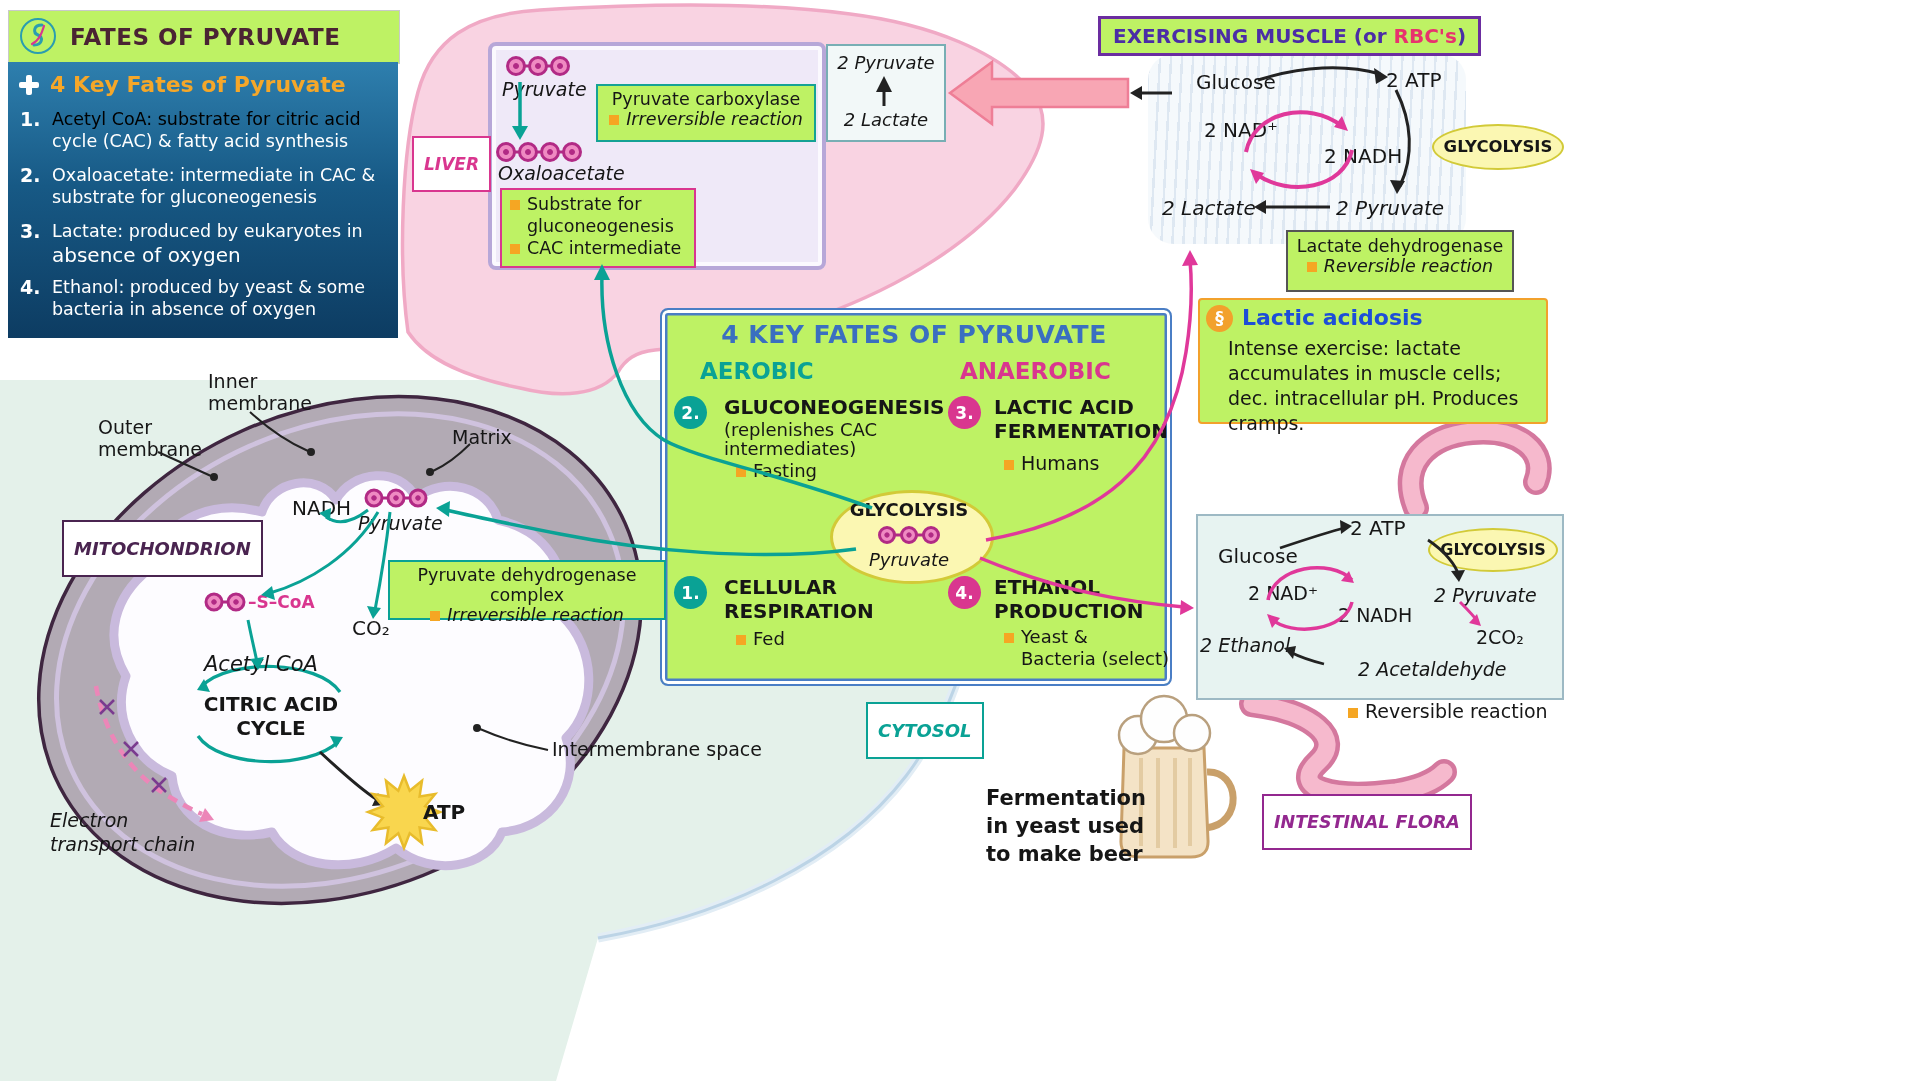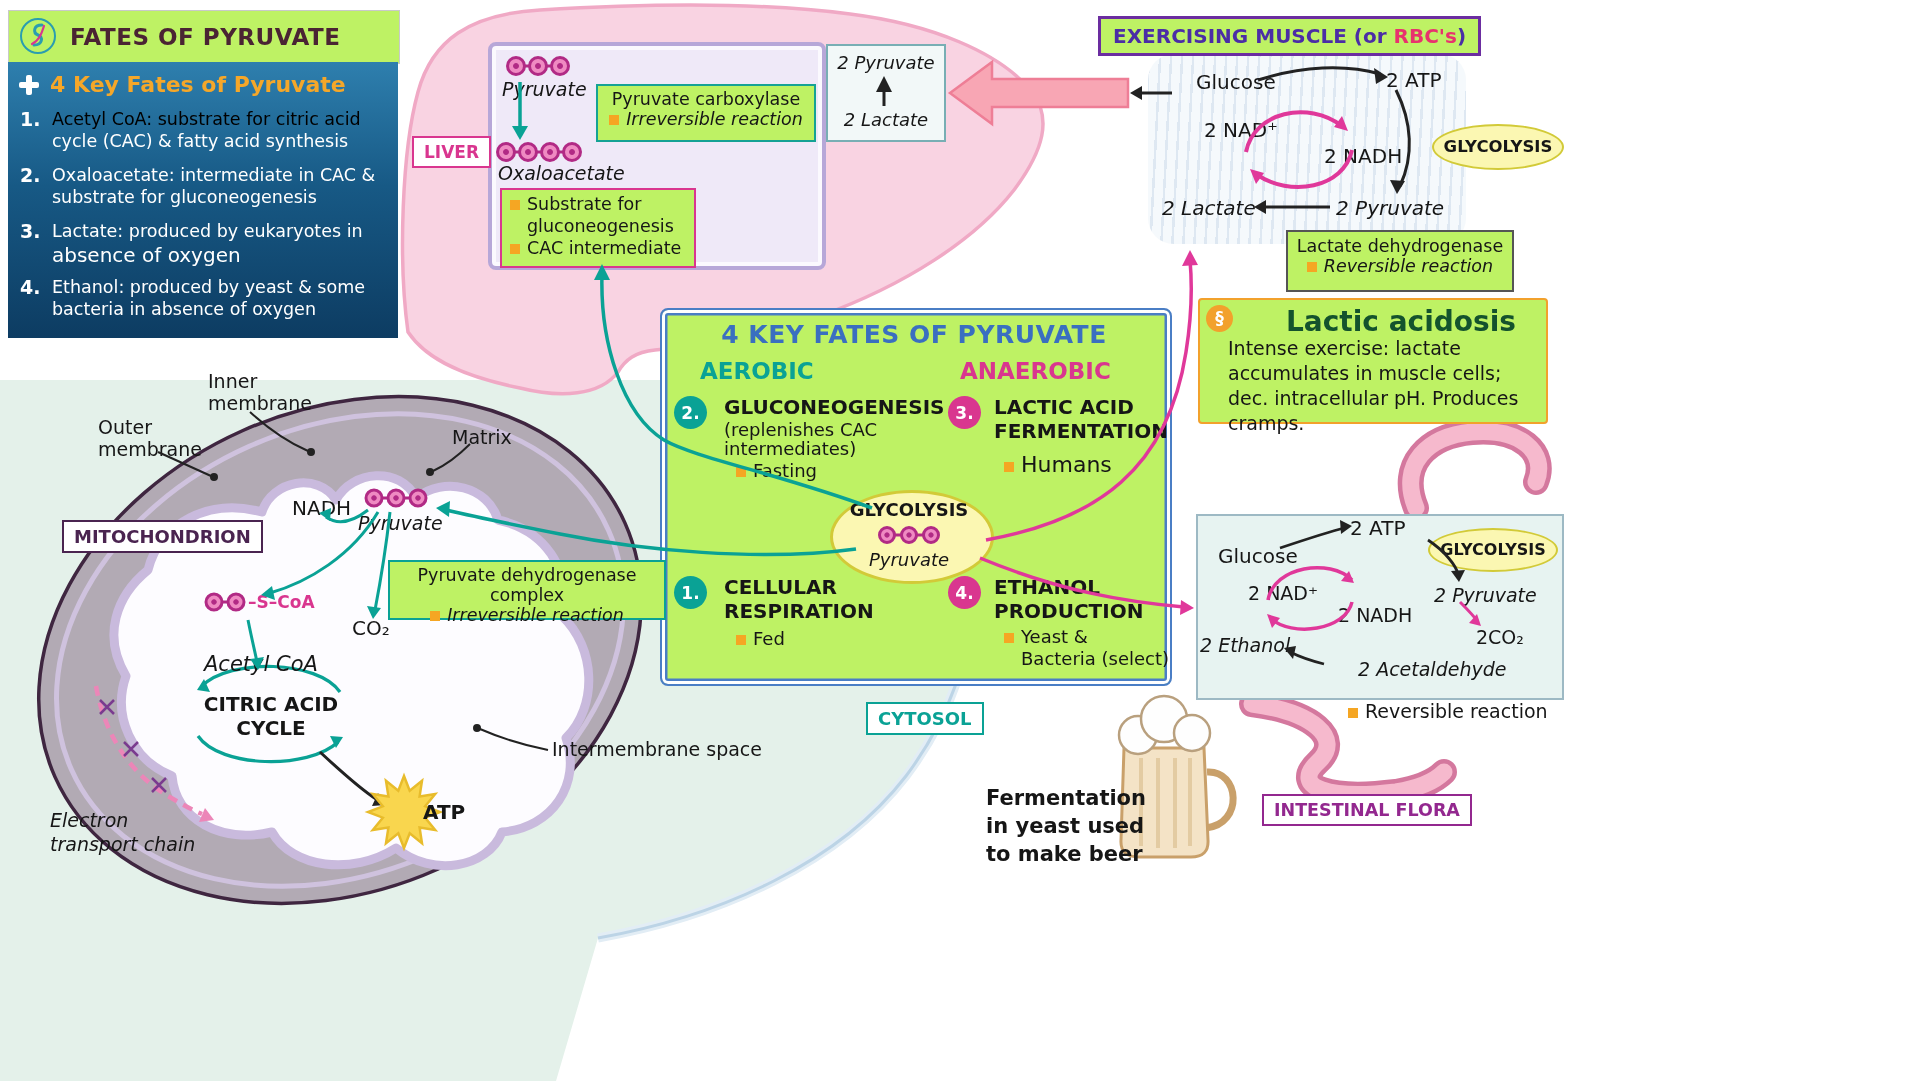--- a/index.html
+++ b/index.html
@@ -13,21 +13,21 @@
   .it{font-style:italic;}
   .b{font-weight:bold;}
   .sb{font-weight:600;}
   .sq{display:inline-block;width:10px;height:10px;background:#f5a623;margin-right:7px;}
   .box{position:absolute;background:#bef264;}
   .oval{position:absolute;background:#fbf7b2;border:2.5px solid #d2ca38;border-radius:50%;text-align:center;}
   .numcirc{position:absolute;width:33px;height:33px;border-radius:50%;color:#fff;font-weight:bold;
            font-size:17px;display:flex;align-items:center;justify-content:center;}
   .teal-bg{background:#0aa295;}
   .pink-bg{background:#d9368f;}
-  .labelbox{position:absolute;background:#fff;font-weight:bold;padding:4px 10px;}
+  .labelbox{position:absolute;background:#fff;font-weight:bold;padding:16px 10px;font-style:italic;}
 </style>
 </head>
 <body>
 
 <svg class="layer" width="1920" height="1081" viewBox="0 0 1920 1081">
 
   <path d="M0,380 H946 C1002,520 986,670 906,776 C840,862 722,916 598,938 L556,1081 H0 Z" fill="#e4f1ea"></path>
   <path d="M946,380 C1002,520 986,670 906,776 C840,862 722,916 598,938" fill="none" stroke="#e2edf5" stroke-width="9"></path>
   <path d="M946,380 C1002,520 986,670 906,776 C840,862 722,916 598,938" fill="none" stroke="#bcd4e6" stroke-width="3"></path>
 
@@ -158,39 +158,39 @@
   <span style="font-size:16.5px;line-height:42px;font-weight:600;">GLYCOLYSIS</span>
 </div>
 <div class="box" style="left:1286px;top:230px;width:224px;height:58px;border:2px solid #555;text-align:center;">
   <div style="font-size:17.5px;margin-top:4px;">Lactate dehydrogenase</div>
   <div style="font-size:17.5px;"><span class="sq"></span><span class="it">Reversible reaction</span></div>
 </div>
 
 <div class="box" style="left:1198px;top:298px;width:346px;height:122px;border:2.5px solid #f2a12c;border-radius:4px;"></div>
 <span style="position:absolute;left:1206px;top:305px;width:27px;height:27px;border-radius:50%;background:#f2a12c;color:#fff;
              font-weight:bold;font-size:17px;text-align:center;line-height:27px;">§</span>
-<div class="t b" style="left:1242px;top:305px;font-size:28px;color:#14532d;margin-left:44px;">Lactic acidosis</div>
+<div class="t b" style="left:1242px;top:305px;font-size:22px;color:#1d4ed8;">Lactic acidosis</div>
 <div class="t wrap" style="left:1228px;top:336px;width:300px;font-size:19px;line-height:1.32;">Intense exercise: lactate accumulates in muscle cells; dec. intracellular pH. Produces cramps.</div>
 
 <div class="box" style="left:660px;top:308px;width:508px;height:374px;border:2.5px solid #4a7ec5;border-radius:8px;
             box-shadow:inset 0 0 0 3px #ffffff, inset 0 0 0 5.5px #4a7ec5;"></div>
 <div class="t b" style="left:660px;top:320px;width:508px;text-align:center;font-size:25px;color:#3a6fc0;letter-spacing:.5px;white-space:nowrap;">4 KEY FATES OF PYRUVATE</div>
 <div class="t b" style="left:700px;top:358px;font-size:23px;color:#0aa295;">AEROBIC</div>
 <div class="t b" style="left:960px;top:358px;font-size:23px;color:#d9368f;">ANAEROBIC</div>
 
 <div class="numcirc teal-bg" style="left:674px;top:396px;">2.</div>
 <div class="t sb" style="left:724px;top:395px;font-size:20px;">GLUCONEOGENESIS</div>
 <div class="t" style="left:724px;top:419px;font-size:18px;">(replenishes CAC</div>
 <div class="t" style="left:724px;top:438px;font-size:18px;">intermediates)</div>
 <div class="t" style="left:736px;top:460px;font-size:18px;"><span class="sq"></span><span>Fasting</span></div>
 
 <div class="numcirc pink-bg" style="left:948px;top:396px;">3.</div>
 <div class="t sb" style="left:994px;top:395px;font-size:20px;">LACTIC ACID</div>
 <div class="t sb" style="left:994px;top:419px;font-size:20px;">FERMENTATION</div>
-<div class="t" style="left:1004px;top:452px;font-size:22px;"><span class="sq"></span><span>Humans</span></div>
+<div class="t" style="left:1004px;top:452px;font-size:19px;"><span class="sq"></span><span>Humans</span></div>
 
 <div class="oval" style="left:830px;top:490px;width:158px;height:88px;border-width:3px;"></div>
 <div class="t sb" style="left:830px;top:499px;width:158px;text-align:center;font-size:18px;">GLYCOLYSIS</div>
 <div class="t it" style="left:830px;top:549px;width:158px;text-align:center;font-size:18px;">Pyruvate</div>
 
 <div class="numcirc teal-bg" style="left:674px;top:576px;">1.</div>
 <div class="t sb" style="left:724px;top:575px;font-size:20px;">CELLULAR</div>
 <div class="t sb" style="left:724px;top:599px;font-size:20px;">RESPIRATION</div>
 <div class="t" style="left:736px;top:628px;font-size:18px;"><span class="sq"></span><span>Fed</span></div>
 

